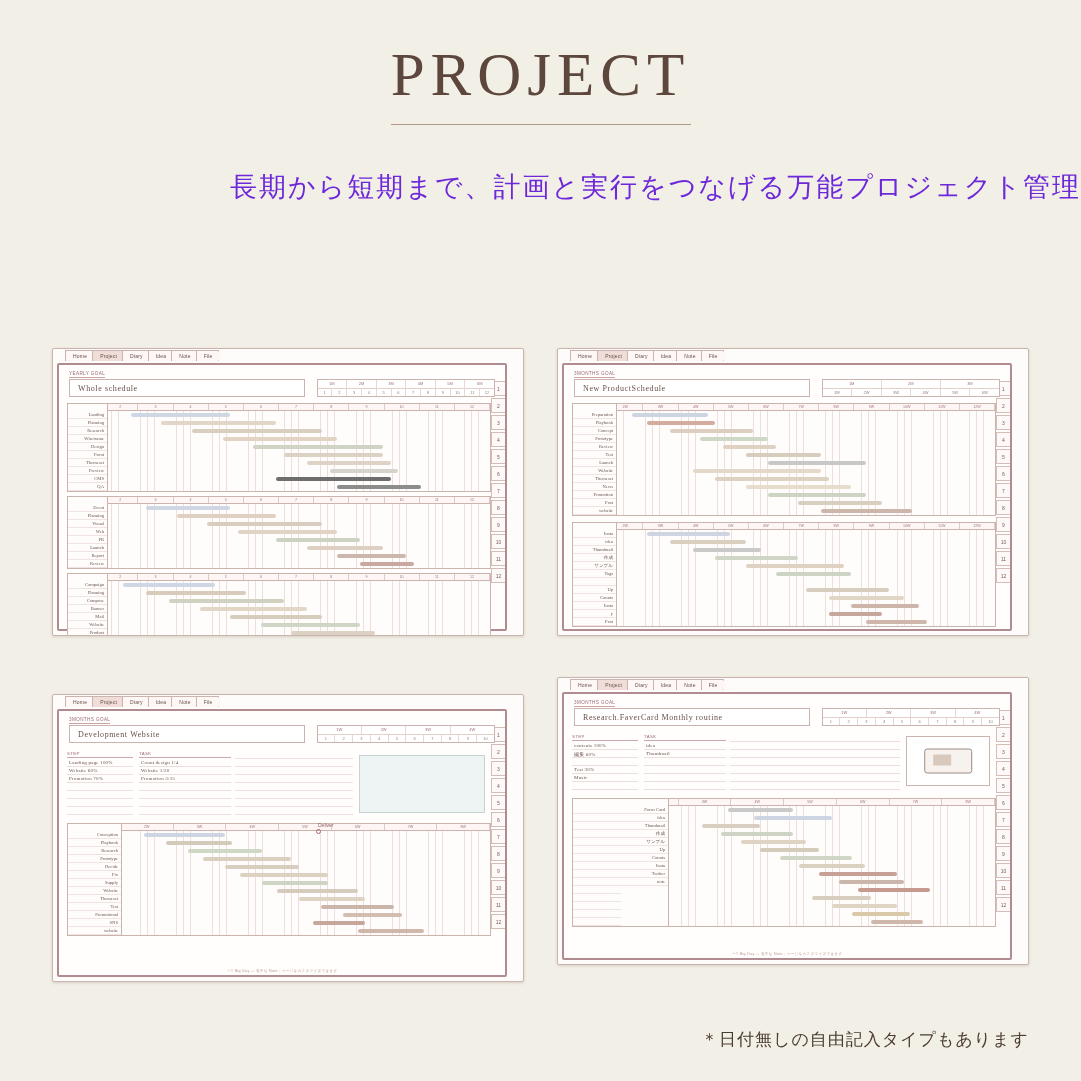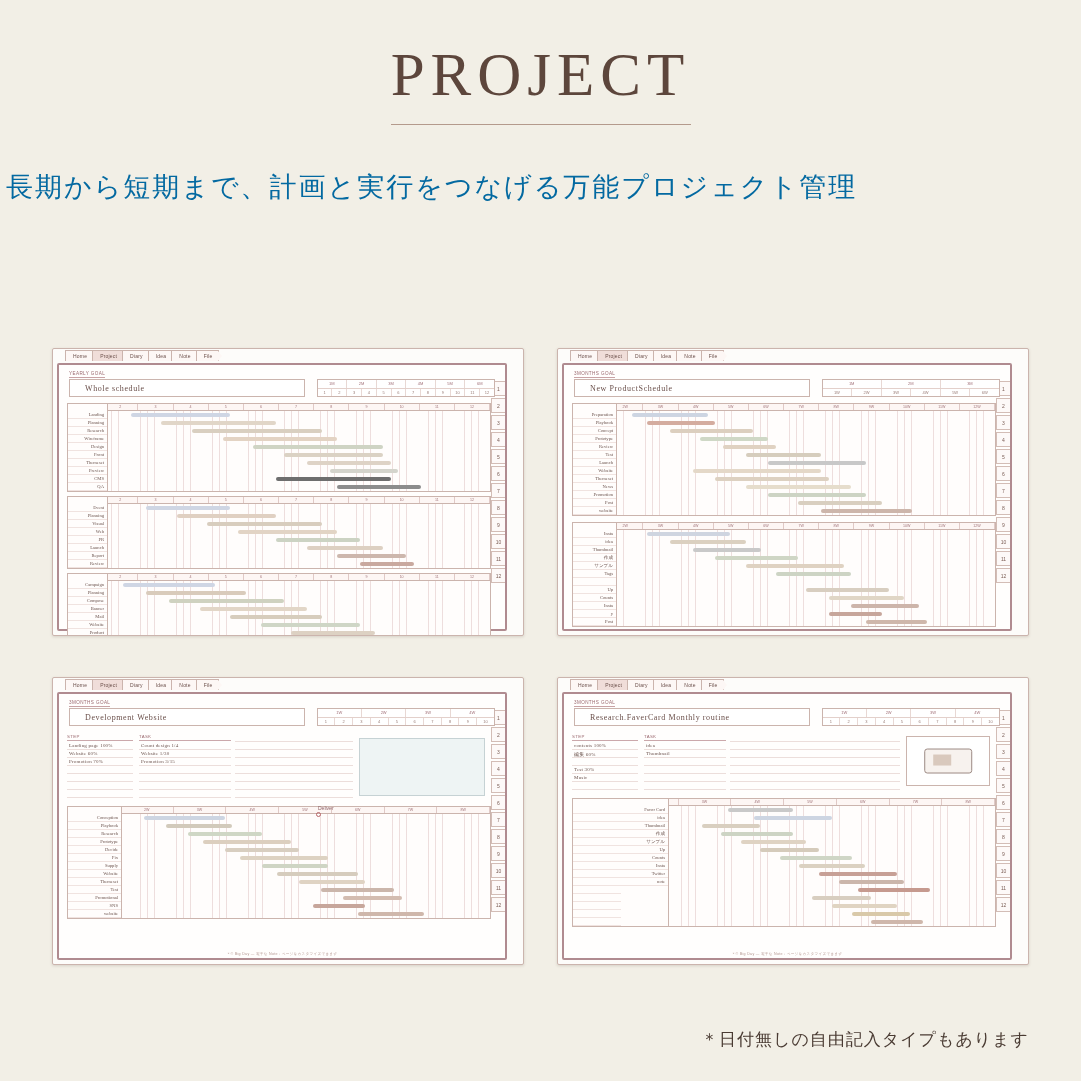--- a/index.html
+++ b/index.html
@@ -19,24 +19,24 @@
     letter-spacing:6px;
     color:#5d463c;
     padding-top:40px;
     font-weight:400;
   }
   .hero-rule{
     width:300px; height:1px; background:#b49a8c;
     margin:14px auto 0;
   }
   .hero-sub{
-    text-align:left;
+    text-align:right;
     font-size:27px;
     letter-spacing:2px;
-    color:#0369a1;
+    color:#6d28d9;
     margin-top:44px;
     font-weight:400;
     margin-left:6px;
   }
   .hero-desc{
     text-align:center;
     font-size:17px;
     letter-spacing:1px;
     color:#5a4a40;
     margin-top:30px;
@@ -52,21 +52,21 @@
 
   
   .gallery{
     position:absolute;
     left:52px; top:348px;
     width:977px; height:620px;
   }
   .slot{ position:absolute; width:472px; height:288px; }
   .slot.s0{ left:0;   top:0; }
   .slot.s1{ left:505px; top:0; }
-  .slot.s2{ left:0;   top:329px; }
+  .slot.s2{ left:0;   top:346px; }
   .slot.s3{ left:505px; top:329px; }
 
   
   .page{
     position:absolute; inset:0;
     background:#fdfcfa;
     border:1px solid #cbb4ad;
     box-shadow:0 1px 3px rgba(90,70,60,.18);
     border-radius:2px;
     overflow:hidden;
@@ -130,21 +130,21 @@
     color:#9c6a70;
     border-bottom:.5px solid #c9a3a6;
     padding-bottom:1px;
   }
   .title-box{
     position:absolute; left:10px; top:14px;
     height:18px; width:53%;
     border:.6px solid #cbb4ad;
     background:#fff;
     display:flex; align-items:center;
-    padding-left:15px;
+    padding-left:8px;
     font-family:"Liberation Serif", serif;
     font-size:8px; color:#6a4f4a; letter-spacing:.6px;
   }
   .date-box{
     position:absolute; right:10px; top:14px;
     width:40%; height:18px;
     border:.6px solid #cbb4ad;
     background:#fff;
     display:flex; flex-direction:column;
   }

